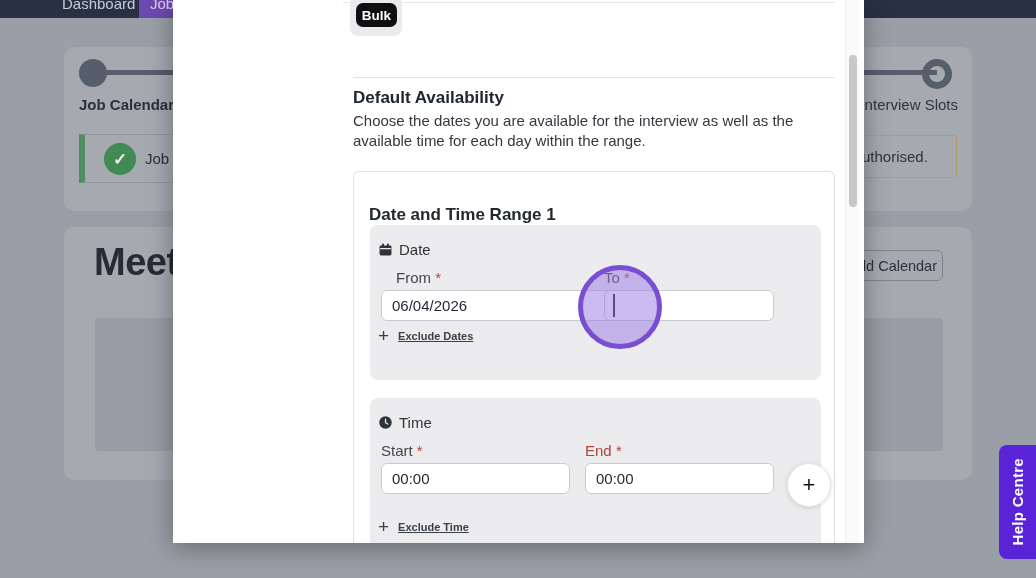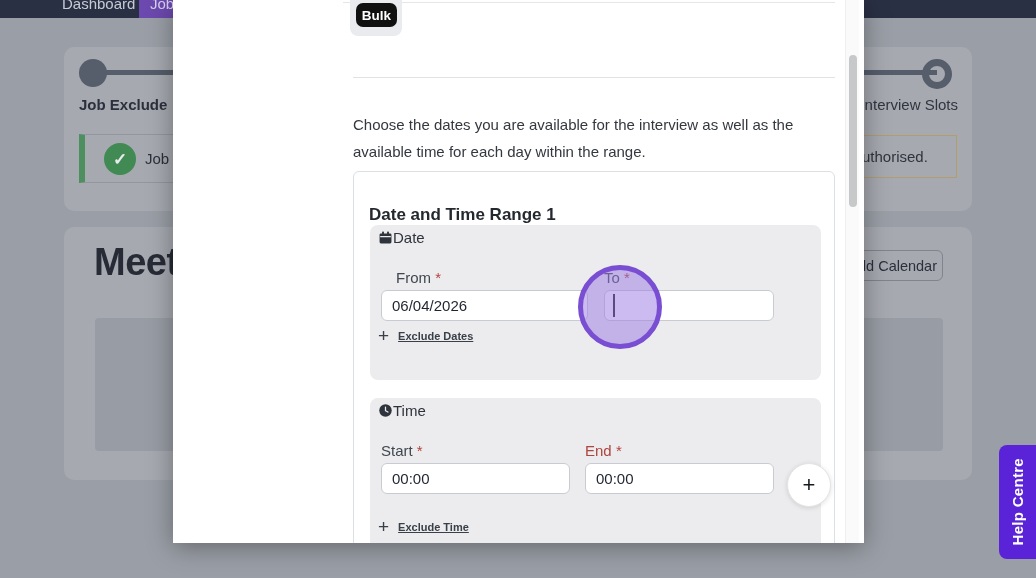--- a/index.html
+++ b/index.html
@@ -79,42 +79,42 @@
     background:#e9ebef; border-radius:8px;
   }
   .bulk-chip {
     position:absolute; left:183px; top:3px; width:41px; height:24px;
     background:#101010; color:#fff; border-radius:7px; font-size:13.5px; font-weight:600;
     display:flex; align-items:center; justify-content:center; cursor:pointer;
   }
   .limit-note { position:absolute; left:180px; top:38px; font-size:15px; color:#34383f; }
   .divider2 { position:absolute; left:180px; top:77px; width:482px; height:1px; background:#e2e2e2; }
   .avail-title { position:absolute; left:180px; top:88px; font-size:17px; font-weight:bold; color:#202730; }
-  .avail-desc { position:absolute; left:180px; top:111px; width:486px; font-size:15px; line-height:27px; color:#34383f; }
+  .avail-desc { position:absolute; left:180px; top:111px; width:486px; font-size:15px; line-height:20px; color:#34383f; }
   .range-card {
     position:absolute; left:180px; top:171px; width:482px; height:420px;
     background:#fff; border:1px solid #dcdfe3; border-radius:6px;
   }
   .range-title { position:absolute; left:15px; top:13px; font-size:17px; font-weight:bold; color:#24292f;margin-top:20px; }
   .gray-section { position:absolute; left:16px; width:451px; background:#ececee; border-radius:8px; }
   .sec-date { top:53px; height:155px; }
   .sec-time { top:226px; height:172px; }
-  .sec-header { position:absolute; left:8px; top:4px; display:flex; align-items:center; }
+  .sec-header { position:absolute; left:8px; top:16px; display:flex; align-items:center; gap:6px; }
   .sec-header .sec-lbl { font-size:15px; color:#2e333b; }
   .sec-header svg { display:block; }
   .field-label { position:absolute; top:44px; font-size:15px; color:#41474f; white-space:nowrap; }
   .req { color:#b3413c; }
   .field-label.err-label { color:#ad4540; }
   .txt-input {
     position:absolute; top:65px; height:31px; background:#fff;
     border:1px solid #c8ccd2; border-radius:6px; padding:0 10px;
     font-family:"Liberation Sans", sans-serif; font-size:15px; color:#1f2530; outline:none;
   }
   .lbl-from { left:26px; } .lbl-to { left:234px; }
-  .inp-from { left:11px; width:207px; }
+  .inp-from { left:11px; width:231px; }
   .inp-to { left:234px; width:170px; }
   .lbl-start { left:11px; } .lbl-end { left:215px; }
   .inp-start { left:11px; width:189px; }
   .inp-end { left:215px; width:189px; }
   .text-caret { position:absolute; left:243px; top:69px; width:2px; height:23px; background:#1c1c1c; z-index:3; }
   .error-text { position:absolute; left:215px; top:98px; font-size:14px; color:#ad4540; white-space:nowrap; }
   .exclude-link { position:absolute; left:8px; display:flex; align-items:center; gap:9px; cursor:pointer; }
   .exclude-link .plus { font-size:19px; color:#3a4048; line-height:1; }
   .exclude-link .link-txt { font-size:11px; font-weight:bold; color:#3a4048; text-decoration:underline; }
   .ex-dates { top:101px; } .ex-time { top:119px; }
@@ -144,21 +144,21 @@
   </div>
   <div class="nav-tab tab-job">
     <span class="lbl">Job</span>
   </div>
 </div>
 
 <div class="bg-card card-stepper">
   <div class="step-line"></div>
   <div class="step-dot"></div>
   <div class="step-ring"></div>
-  <div class="step-label-left">Job Exclude</div>
+  <div class="step-label-left">Job Calendar</div>
   <div class="step-label-right">Interview Slots</div>
   <div class="alert-success">
     <div class="check-circle">✓</div>
     <div class="txt">Job S</div>
   </div>
 </div>
 
 <div class="alert-warning">
   <div class="txt">uthorised.</div>
 </div>
@@ -171,20 +171,21 @@
   <div class="inner-panel"></div>
 </div>
 
 <div class="modal">
   <div class="top-divider"></div>
   <div class="bulk-group"></div>
   <div class="bulk-chip">
     <span>Bulk</span>
   </div>
   <div class="divider2"></div>
+  <div class="avail-title">Default Availability</div>
   <div class="avail-desc">Choose the dates you are available for the interview as well as the available time for each day within the range.</div>
 
   <div class="range-card">
     <div class="range-title">Date and Time Range 1</div>
 
     <div class="gray-section sec-date">
       <div class="sec-header">
         <svg width="15" height="15" viewBox="0 0 24 24">
           <g fill="#2f343c">
             <rect x="2.5" y="5.5" width="19" height="16" rx="2.2"></rect>

